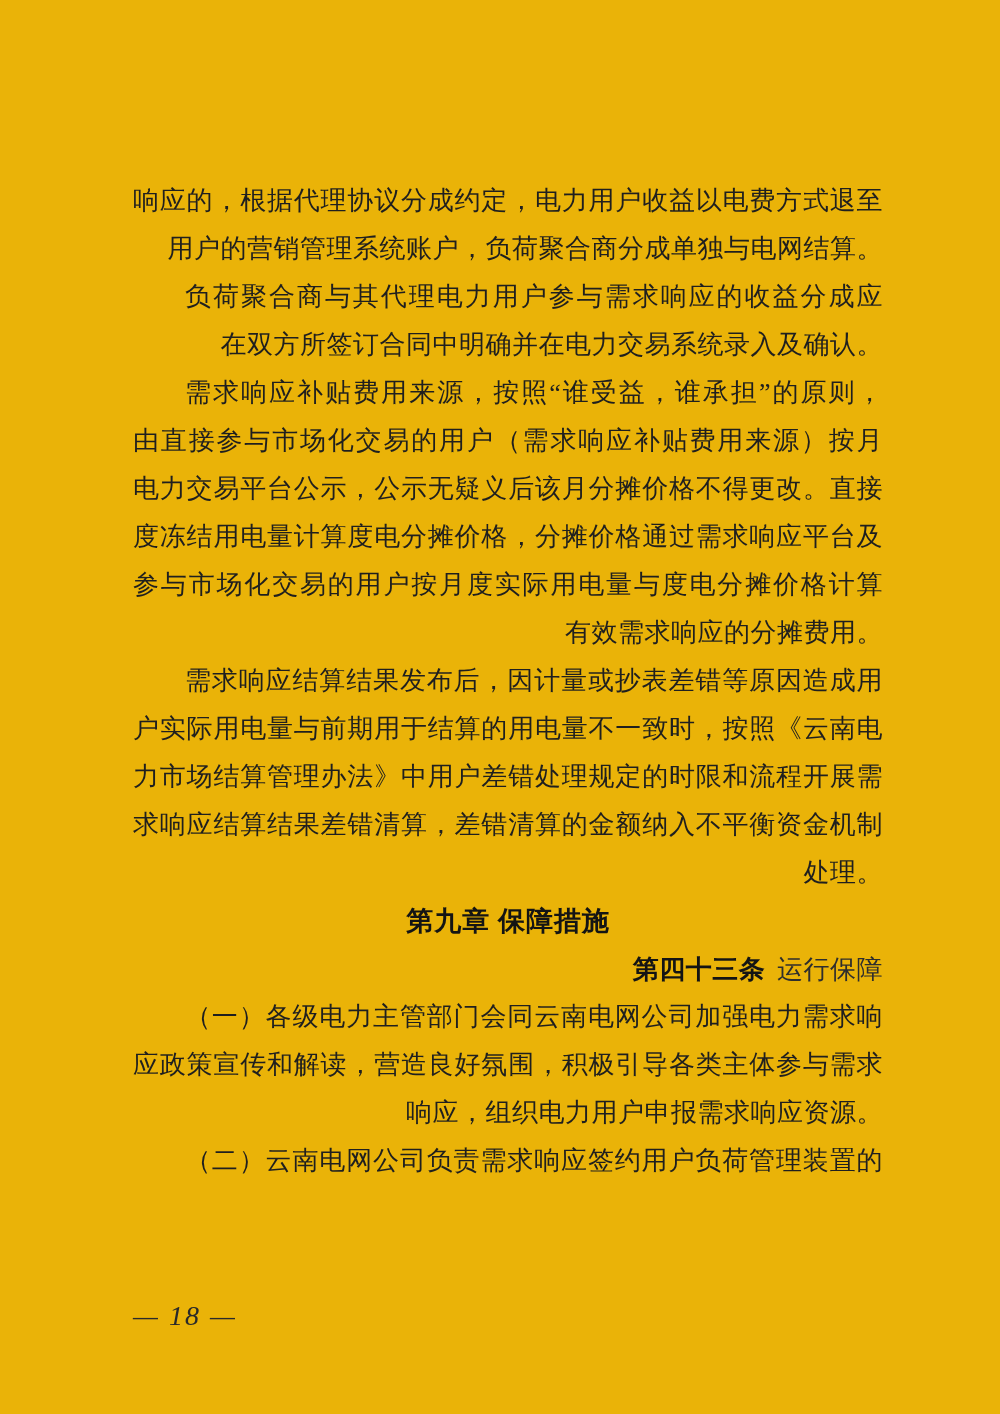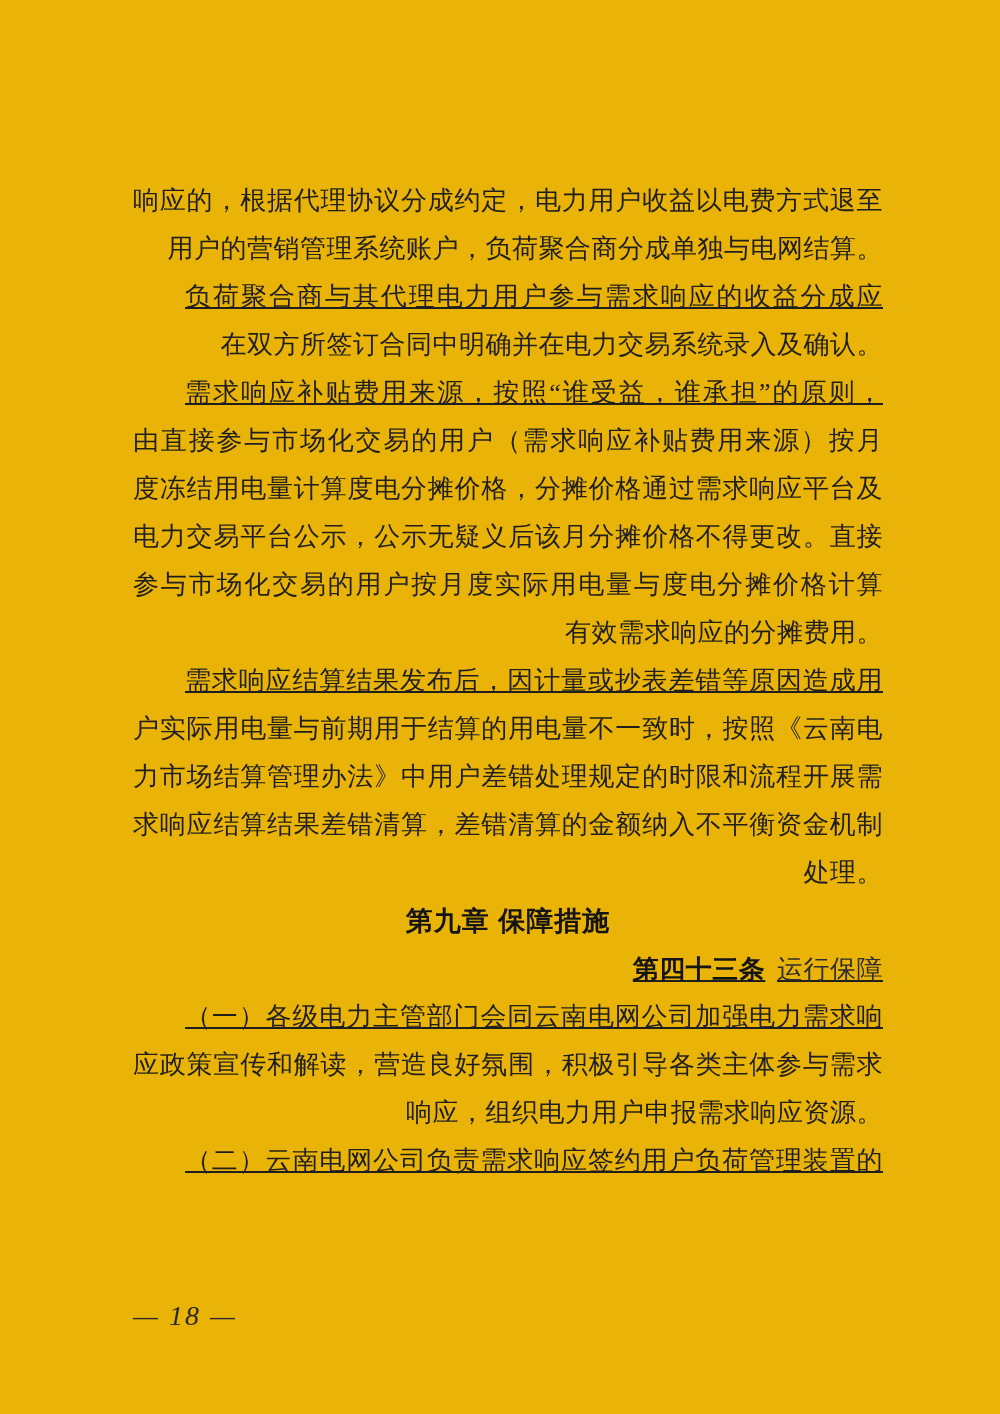--- a/index.html
+++ b/index.html
@@ -31,37 +31,36 @@
   }
   
   .ln.j {
     text-align: justify;
     text-align-last: justify;
     text-justify: inter-character;
   }
   
   .ln.in {
     text-indent: 2em;
-    text-decoration: underline;
   }
   
   .art-num {
     font-family: "Liberation Sans", "DejaVu Sans", sans-serif;
     font-weight: 700;
     color: #141414;
   }
   .art-title {
     margin-left: 0.45em;
     color: #2e2e2e;
   }
   
   .ln.chapter {
     text-align: center;
     text-align-last: center;
-    font-family: Liberation Sans, sans-serif;
+    font-family: Liberation Serif, serif;
     font-weight: 700;
     font-size: 27px;
     color: #141414;
     letter-spacing: 1px;
   }
   .footer {
     position: absolute;
     top: 1300px;
     left: 133px;
     font-size: 28px;
@@ -78,22 +77,22 @@
 
     <div class="ln j">响应的，根据代理协议分成约定，电力用户收益以电费方式退至</div>
     <div class="ln">用户的营销管理系统账户，负荷聚合商分成单独与电网结算。</div>
 
     <div class="ln j in">负荷聚合商与其代理电力用户参与需求响应的收益分成应</div>
     <div class="ln">在双方所签订合同中明确并在电力交易系统录入及确认。</div>
 
 
     <div class="ln j in">需求响应补贴费用来源，按照“谁受益，谁承担”的原则，</div>
     <div class="ln j">由直接参与市场化交易的用户（需求响应补贴费用来源）按月</div>
+    <div class="ln j">电力交易平台公示，公示无疑义后该月分摊价格不得更改。直接</div>
     <div class="ln j">度冻结用电量计算度电分摊价格，分摊价格通过需求响应平台及</div>
-    <div class="ln j">电力交易平台公示，公示无疑义后该月分摊价格不得更改。直接</div>
     <div class="ln j">参与市场化交易的用户按月度实际用电量与度电分摊价格计算</div>
     <div class="ln">有效需求响应的分摊费用。</div>
 
     <div class="ln j in">需求响应结算结果发布后，因计量或抄表差错等原因造成用</div>
     <div class="ln j">户实际用电量与前期用于结算的用电量不一致时，按照《云南电</div>
     <div class="ln j">力市场结算管理办法》中用户差错处理规定的时限和流程开展需</div>
     <div class="ln j">求响应结算结果差错清算，差错清算的金额纳入不平衡资金机制</div>
     <div class="ln">处理。</div>
 
     <div class="ln chapter">第九章 保障措施</div>

